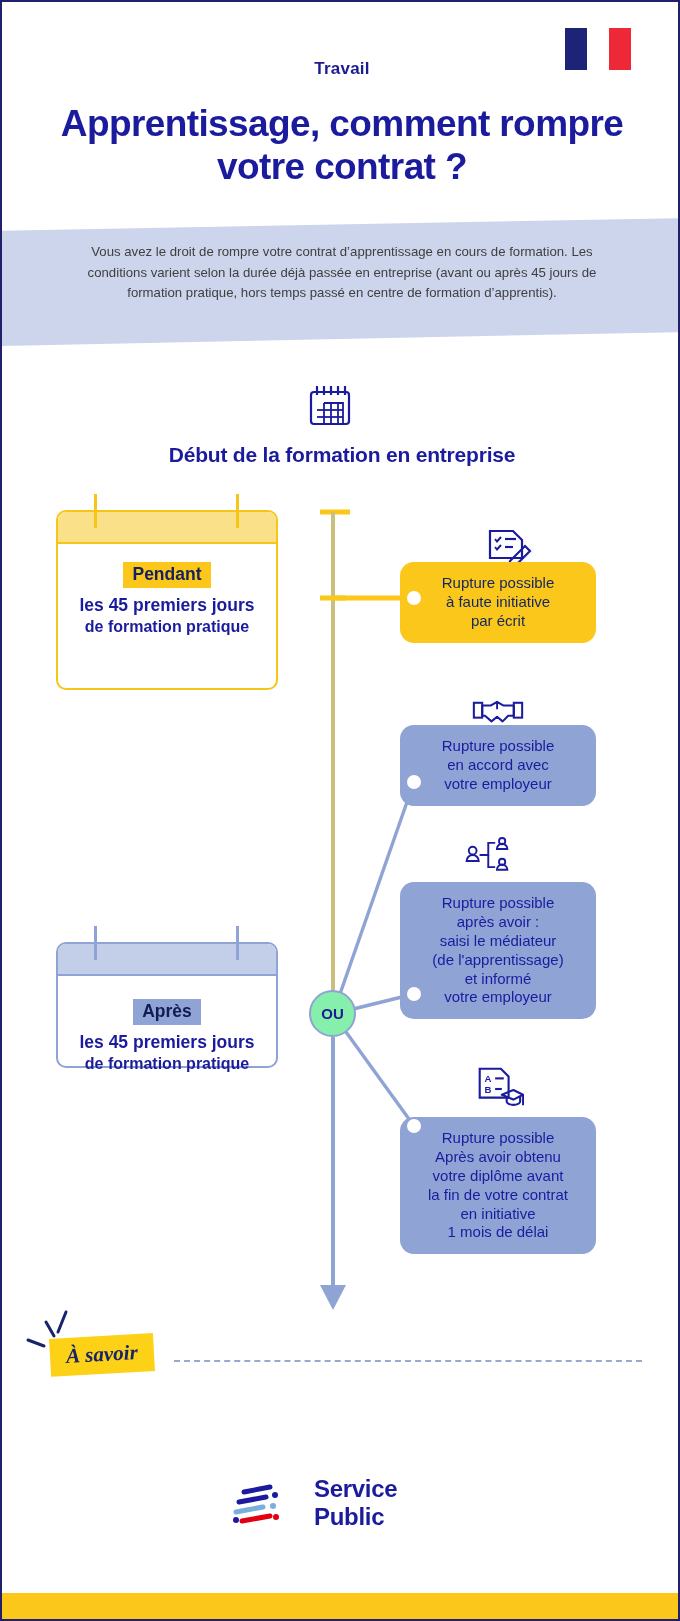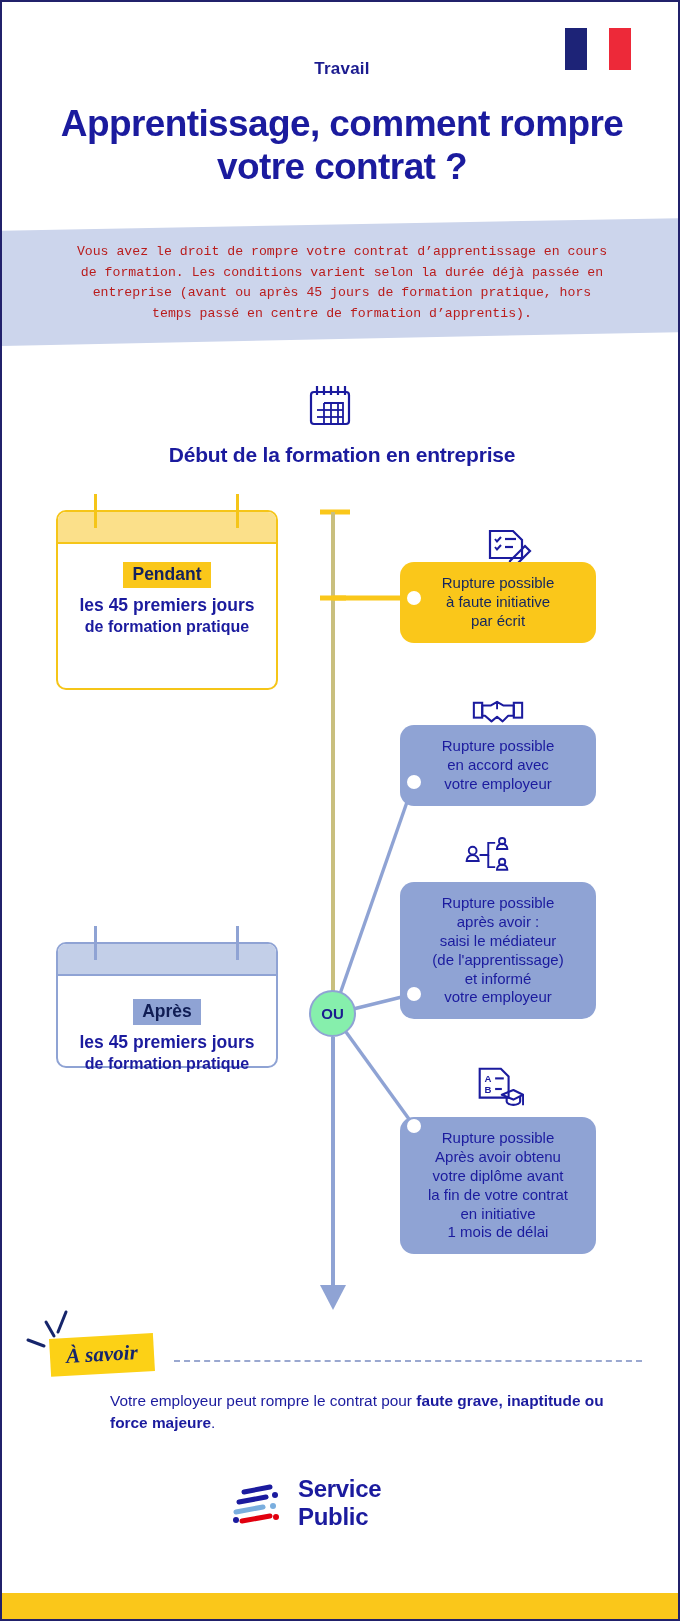--- a/index.html
+++ b/index.html
@@ -70,22 +70,21 @@
     width: 694px; height: 128px;
     background: #ccd5ec;
     clip-path: polygon(0 10%, 100% 0%, 100% 89%, 0 100%);
   }
   .intro-text {
     position: absolute;
     top: 240px; left: 70px; width: 540px;
     text-align: center;
     font-size: 13.2px;
     line-height: 1.56;
-    color: #b91c1c;
-    font-family: Liberation Mono, monospace;
+    color: #404040;
   }
 
   
   .cal-icon {
     position: absolute;
     top: 383px; left: 306px;
     width: 44px; height: 42px;
   }
   .section-title {
     position: absolute;
@@ -246,21 +245,21 @@
   }
   .savoir-text b { font-weight: bold; }
 
   
   .sp-logo {
     position: absolute;
     top: 1478px; left: 228px;
     width: 225px; height: 46px;
     display: flex;
     align-items: center;
-    gap: 12px;
+    gap: 28px;
   }
   .sp-mark { width: 56px; height: 44px; flex: none; }
   .sp-word {
     font-size: 24px;
     font-weight: bold;
     color: #1b1b9e;
     letter-spacing: -0.3px;
   }
 
   .footer-bar {
@@ -423,21 +422,20 @@
 
   <svg class="sparkles" viewBox="0 0 62 52">
     <g stroke="#16256b" stroke-width="3" stroke-linecap="round">
       <line x1="44" y1="6" x2="36" y2="26"></line>
       <line x1="24" y1="16" x2="32" y2="30"></line>
       <line x1="6" y1="34" x2="22" y2="40"></line>
     </g>
   </svg>
   <div class="savoir-tag">À savoir</div>
   <div class="savoir-rule"></div>
-  <div class="savoir-text"><span>Votre employeur peut rompre le contrat pour </span><b>faute grave, inaptitude ou force majeure</b><span>.</span></div>
 
   <div class="sp-logo">
     <svg class="sp-mark" viewBox="0 0 56 44">
       <g stroke-linecap="round">
         <line x1="14" y1="11" x2="40" y2="6" stroke="#1b1b9e" stroke-width="5"></line>
         <line x1="9" y1="21" x2="36" y2="16" stroke="#1b1b9e" stroke-width="5"></line>
         <line x1="6" y1="31" x2="33" y2="26" stroke="#7aaede" stroke-width="5"></line>
         <line x1="12" y1="40" x2="40" y2="35" stroke="#e1000f" stroke-width="5"></line>
         <circle cx="45" cy="14" r="3" fill="#1b1b9e"></circle>
         <circle cx="43" cy="25" r="3" fill="#7aaede"></circle>

